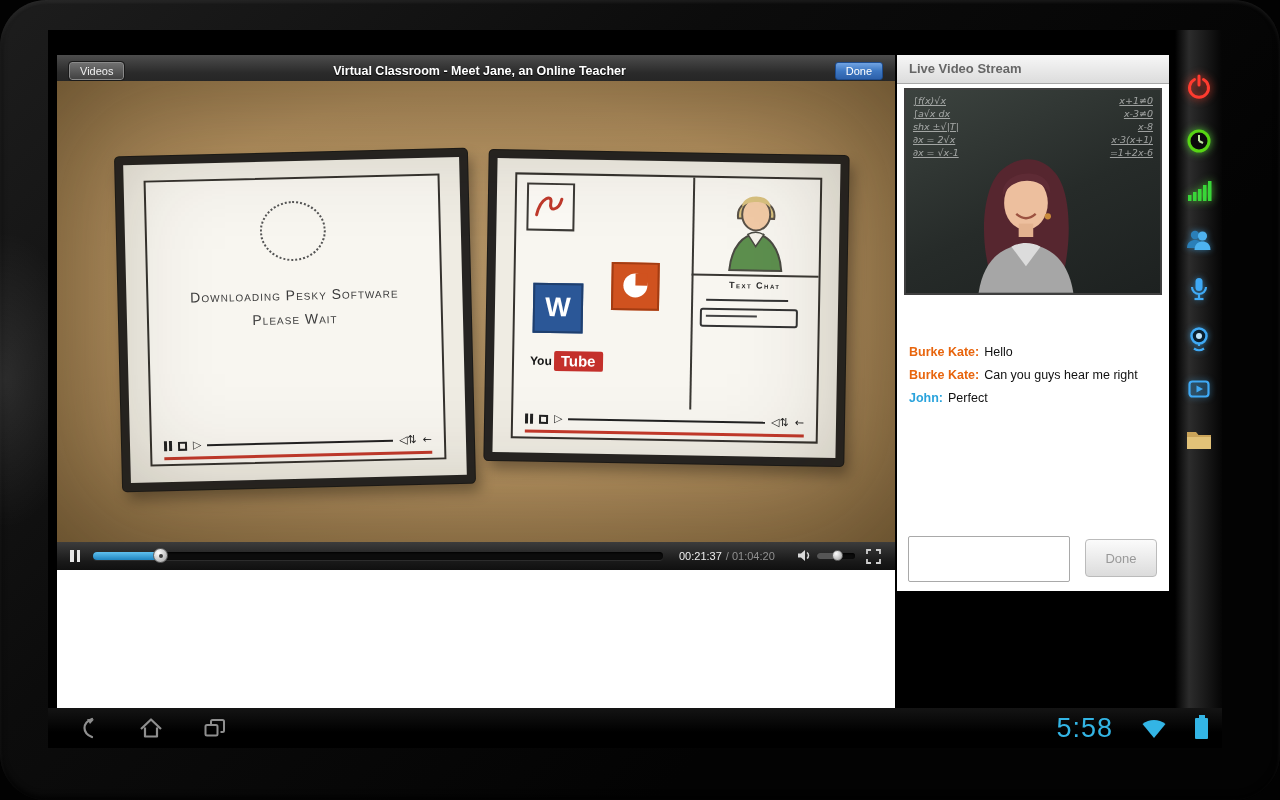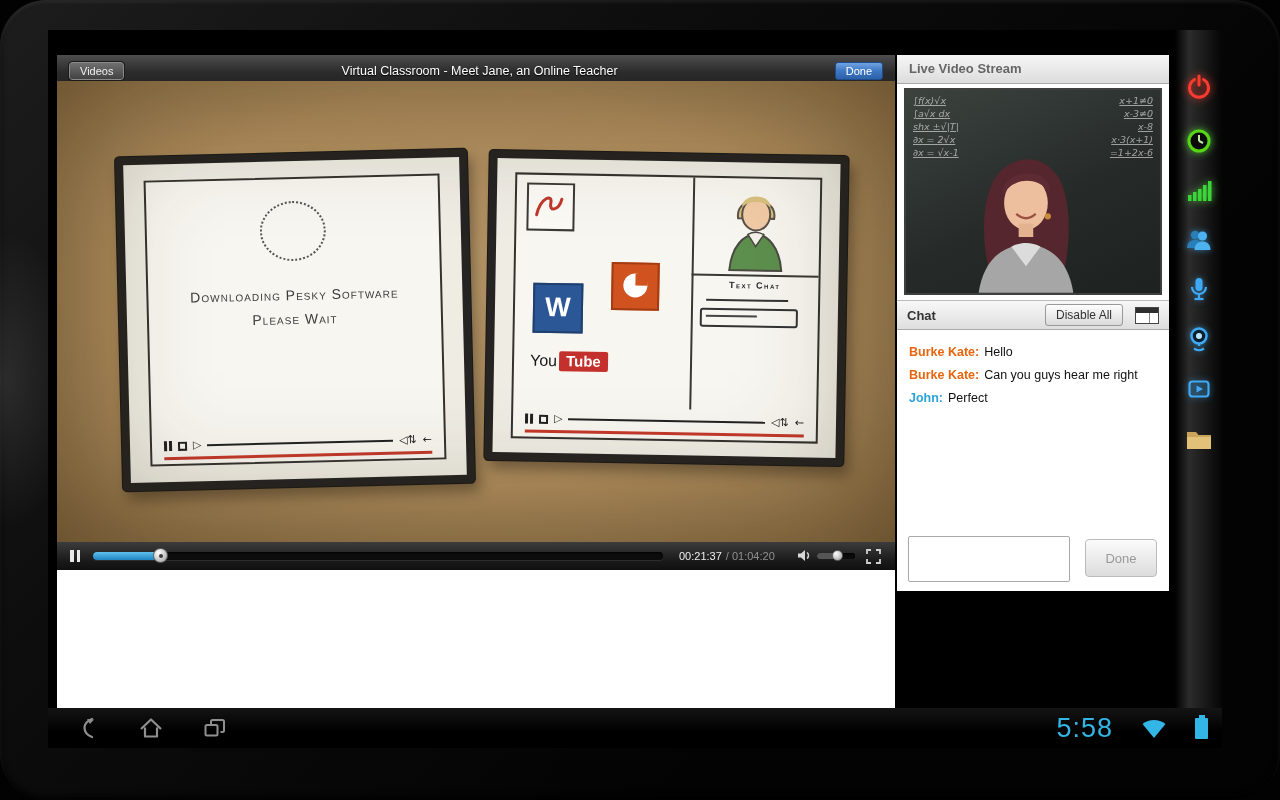--- a/index.html
+++ b/index.html
@@ -19,21 +19,21 @@
   
   .app{position:absolute;left:9px;top:25px;width:1112px;height:653px;}
   .main{position:absolute;left:0;top:0;width:838px;height:653px;background:#fff;}
 
   
   .titlebar{position:absolute;left:0;top:0;width:838px;height:26px;
     background:linear-gradient(#4d4d4d,#2b2b2b 55%,#222);border-bottom:1px solid #111;
     display:flex;align-items:center;padding:16px 12px;box-sizing:border-box;}
   .btn-videos{background:linear-gradient(#707070,#424242);border:1px solid #8a8a8a;outline:1px solid #1a1a1a;
     border-radius:3px;color:#f0f0f0;font-size:11px;padding:2px 10px;cursor:pointer;}
-  .tb-title{flex:1;text-align:center;color:#fff;font-weight:normal;font-size:12.5px;
+  .tb-title{flex:1;text-align:center;color:#fff;font-weight:bold;font-size:12.5px;
     text-shadow:0 1px 1px #000;}
   .btn-done{background:linear-gradient(#71a3e2,#3d77c2 50%,#2d61aa);border:1px solid #1d4c8f;
     border-radius:3px;color:#fff;font-size:11px;padding:2px 10px;cursor:pointer;}
 
   
   .video{position:absolute;left:0;top:26px;width:838px;height:461px;overflow:hidden;
     background:radial-gradient(ellipse at 50% 45%, #bb9a6a 0%, #b08e5e 55%, #8c6f45 100%);}
   .video::after{content:"";position:absolute;inset:0;box-shadow:inset 0 0 140px rgba(45,30,8,.45);pointer-events:none;}
 
   .frame{position:absolute;background:#efece3;border:8px solid #262422;border-radius:4px;
@@ -62,21 +62,21 @@
 
   .divider-v{position:absolute;left:58%;top:0;bottom:30px;width:2px;background:#3a3833;}
   .divider-h{position:absolute;left:58%;right:0;top:96px;height:2px;background:#3a3833;}
   .pdf-tile{position:absolute;left:10px;top:8px;width:44px;height:44px;border:2px solid #3c3a36;background:#fcfaf5;}
   .w-tile{position:absolute;left:18px;top:108px;width:46px;height:46px;background:#2b5797;border:2px solid #1f3f6e;
     color:#fff;font-weight:bold;font-size:27px;text-align:center;line-height:44px;}
   .ppt-tile{position:absolute;left:96px;top:86px;width:44px;height:44px;background:#d0521f;border:2px solid #a33c12;}
   .ppt-pie{position:absolute;left:10px;top:9px;width:24px;height:24px;border-radius:50%;background:#fff;}
   .ppt-pie::after{content:"";position:absolute;left:12px;top:0;width:12px;height:12px;background:#d0521f;}
   .yt{position:absolute;left:16px;top:176px;display:flex;align-items:center;}
-  .yt-you{color:#161616;font-weight:normal;font-size:16px;}
+  .yt-you{color:#161616;font-weight:bold;font-size:12px;}
   .yt-tube{margin-left:2px;background:#c4302b;color:#fff;font-weight:bold;font-size:15px;
     padding:1px 7px 2px;border-radius:2px;}
   .person-svg{position:absolute;left:60%;top:4px;width:38%;height:90px;}
   .tc-label{position:absolute;left:58%;right:0;top:102px;text-align:center;color:#262626;
     font-size:9px;font-weight:bold;letter-spacing:1.5px;font-variant:small-caps;}
   .tc-line{position:absolute;left:63%;width:27%;top:121px;height:2px;background:#333;}
   .tc-box{position:absolute;left:61%;width:31%;top:130px;height:15px;border:2px solid #333;border-radius:3px;}
   .tc-box::after{content:"";position:absolute;left:4px;top:5px;width:55%;height:2px;background:#444;}
 
   
@@ -302,25 +302,20 @@
             <ellipse cx="67" cy="46" rx="18" ry="22" fill="#edbf9e"></ellipse>
             <path d="M48 40 C 45 18, 88 14, 87 38 C 78 24, 56 24, 48 40 Z" fill="#5e2b35"></path>
             <path d="M59 55 Q 67 62 75 55" stroke="#9c5241" stroke-width="2" fill="none"></path>
             <circle cx="85" cy="57" r="2.6" fill="#c98a3b"></circle>
             <rect x="61" y="63" width="12" height="11" fill="#e3b28f"></rect>
             <path d="M28 120 C 32 94, 46 81, 67 80 C 88 81, 102 94, 106 120 Z" fill="#a6a6a6"></path>
             <path d="M55 82 L 67 98 L 79 82 C 72 78, 62 78, 55 82 Z" fill="#dcdcdc"></path>
           </svg>
         </div>
 
-        <div class="chat-header">
-          <span class="chat-title">Chat</span>
-          <button class="btn-disable">Disable All</button>
-          <div class="popout"></div>
-        </div>
 
         <div class="chat-messages">
           <div class="msg">
             <span class="sender" style="color: rgb(232, 101, 13);">Burke Kate:</span><span class="mtext">Hello</span>
           </div>
           <div class="msg">
             <span class="sender" style="color: rgb(232, 101, 13);">Burke Kate:</span><span class="mtext">Can you guys hear me right</span>
           </div>
           <div class="msg">
             <span class="sender" style="color: rgb(42, 163, 220);">John:</span><span class="mtext">Perfect</span>

